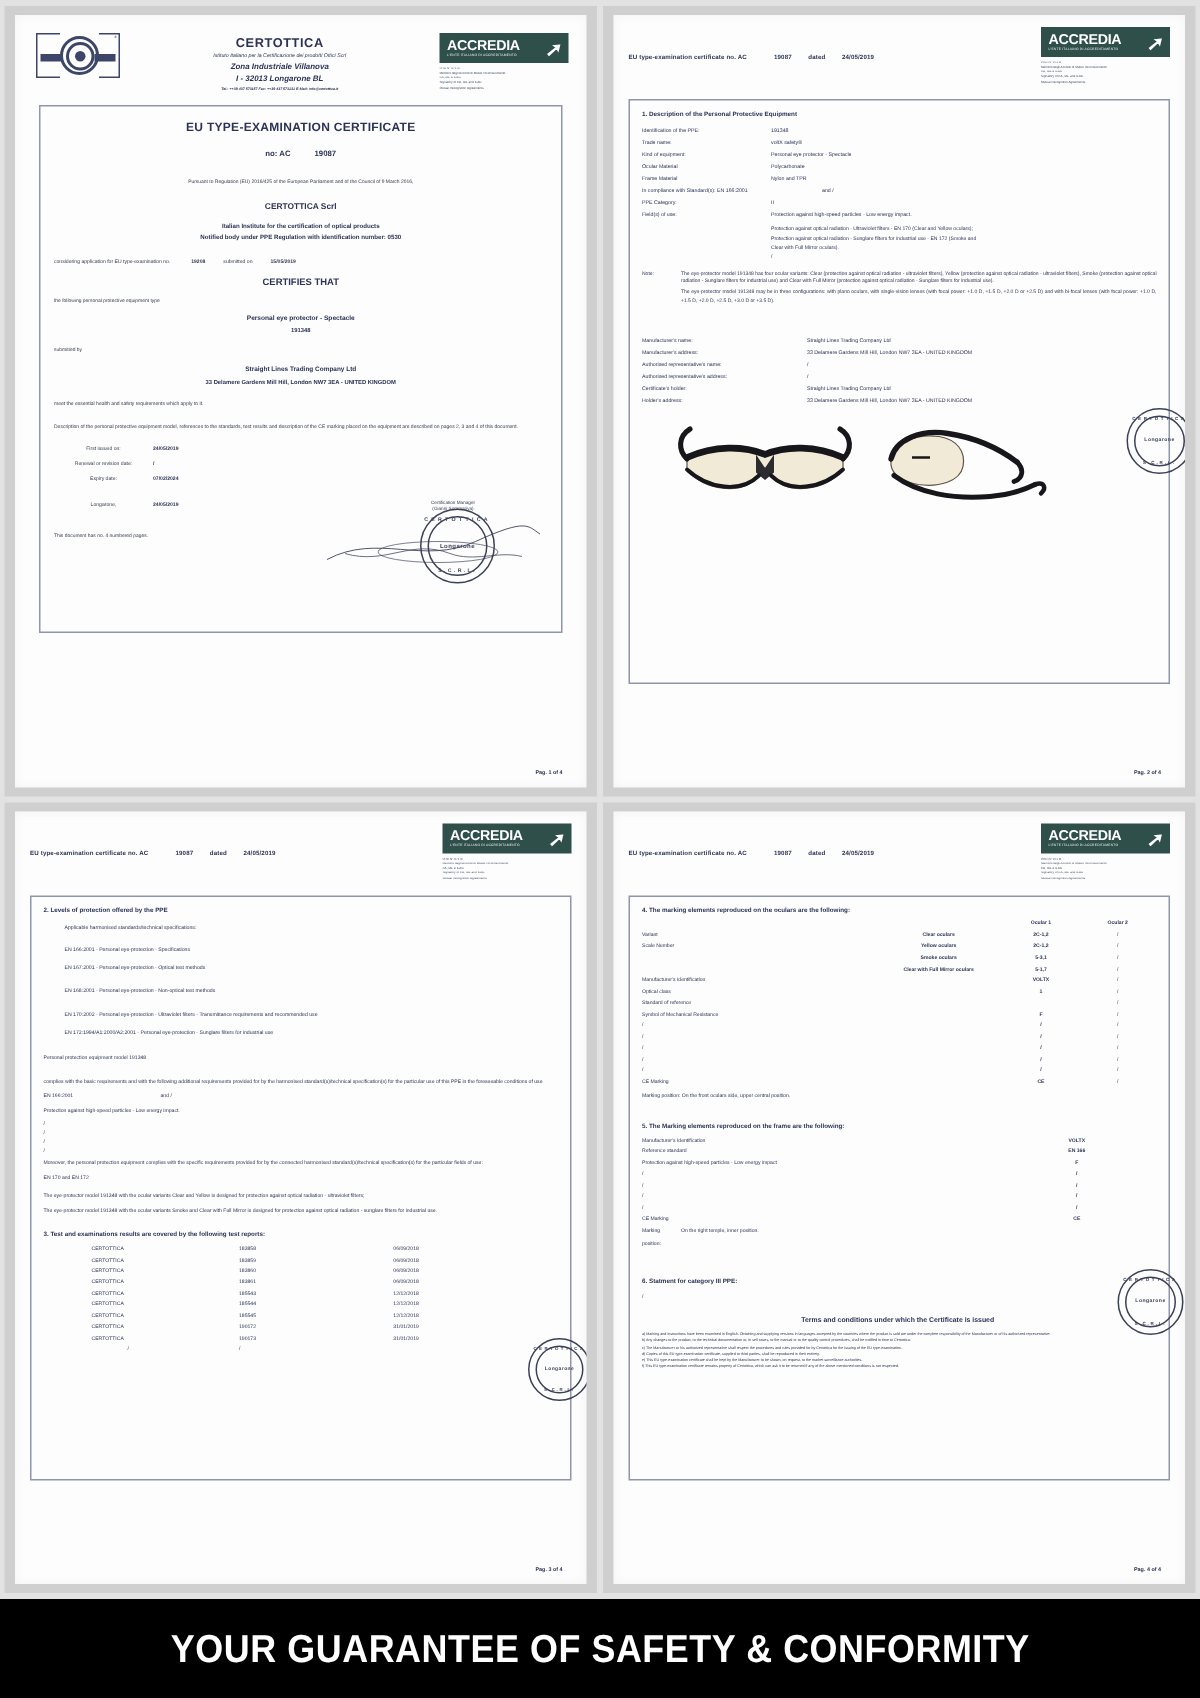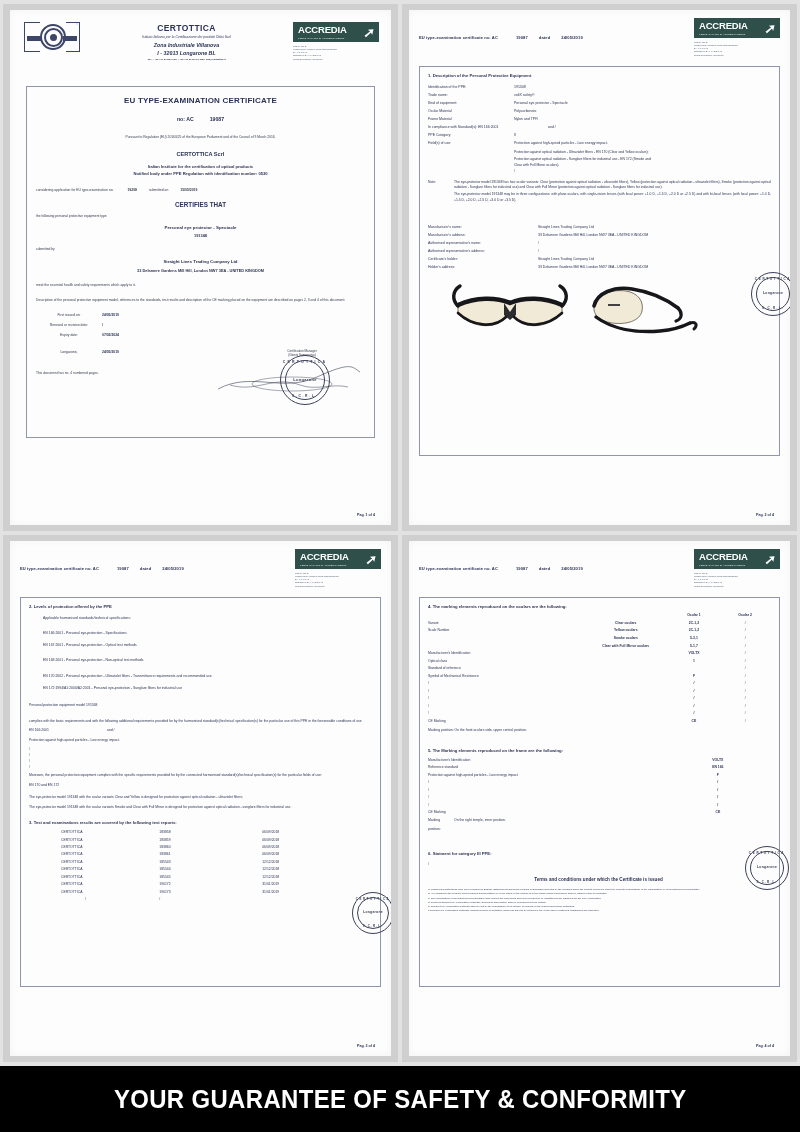--- a/index.html
+++ b/index.html
@@ -219,21 +219,21 @@
             <div class="ac-fine">
               <div>PRD N° 071 B</div>
               <div>Membro degli Accordi di Mutuo Riconoscimento</div>
               <div>EA, IAF e ILAC</div>
               <div>Signatory of EA, IAF and ILAC</div>
               <div>Mutual Recognition Agreements</div>
             </div>
           </div>
         </div>
 
-        <div class="box center" style="margin:22px 6px 0 6px; padding:8px 9px 10px 9px; min-height:352px; position:relative;">
+        <div class="box center" style="margin:6px 6px 0 6px; padding:8px 9px 10px 9px; min-height:352px; position:relative;">
           <div class="p1-title">EU TYPE-EXAMINATION CERTIFICATE</div>
           <div class="p1-no">
             <span>no: AC</span><span class="gap"></span><span>19087</span>
           </div>
           <div class="p1-para">Pursuant to Regulation (EU) 2016/425 of the European Parliament and of the Council of 9 March 2016,</div>
           <div class="p1-scrl">CERTOTTICA Scrl</div>
           <div class="p1-inst">
             <div>Italian Institute for the certification of optical products</div>
             <div>Notified body under PPE Regulation with identification number: 0530</div>
           </div>

